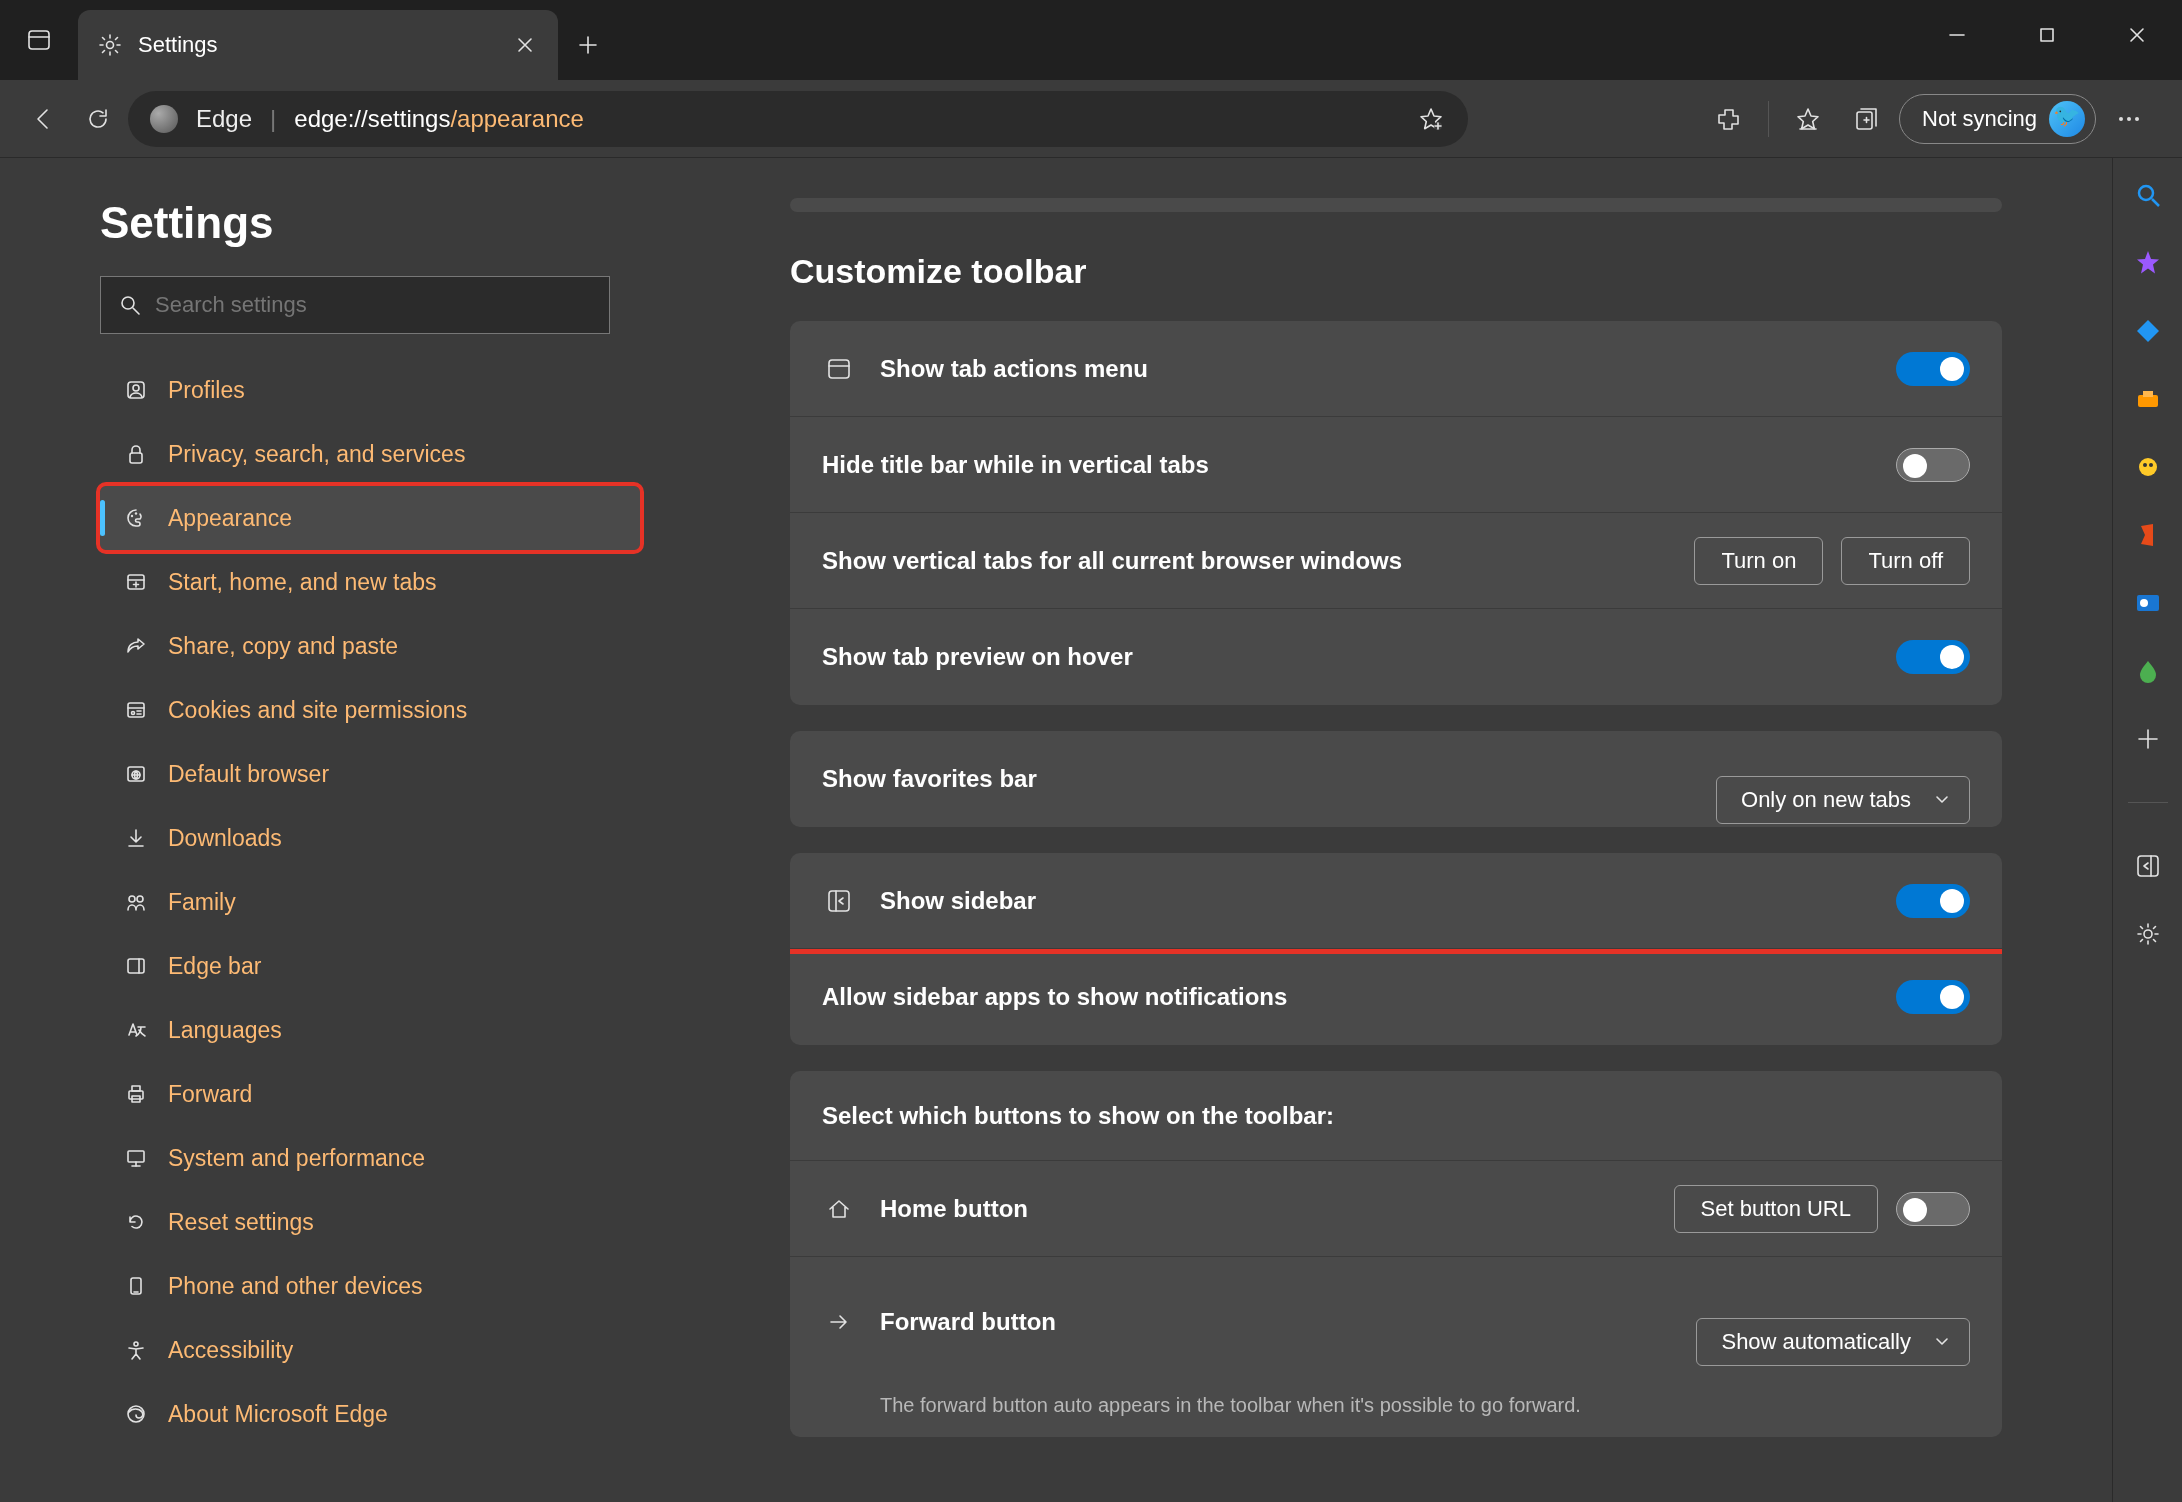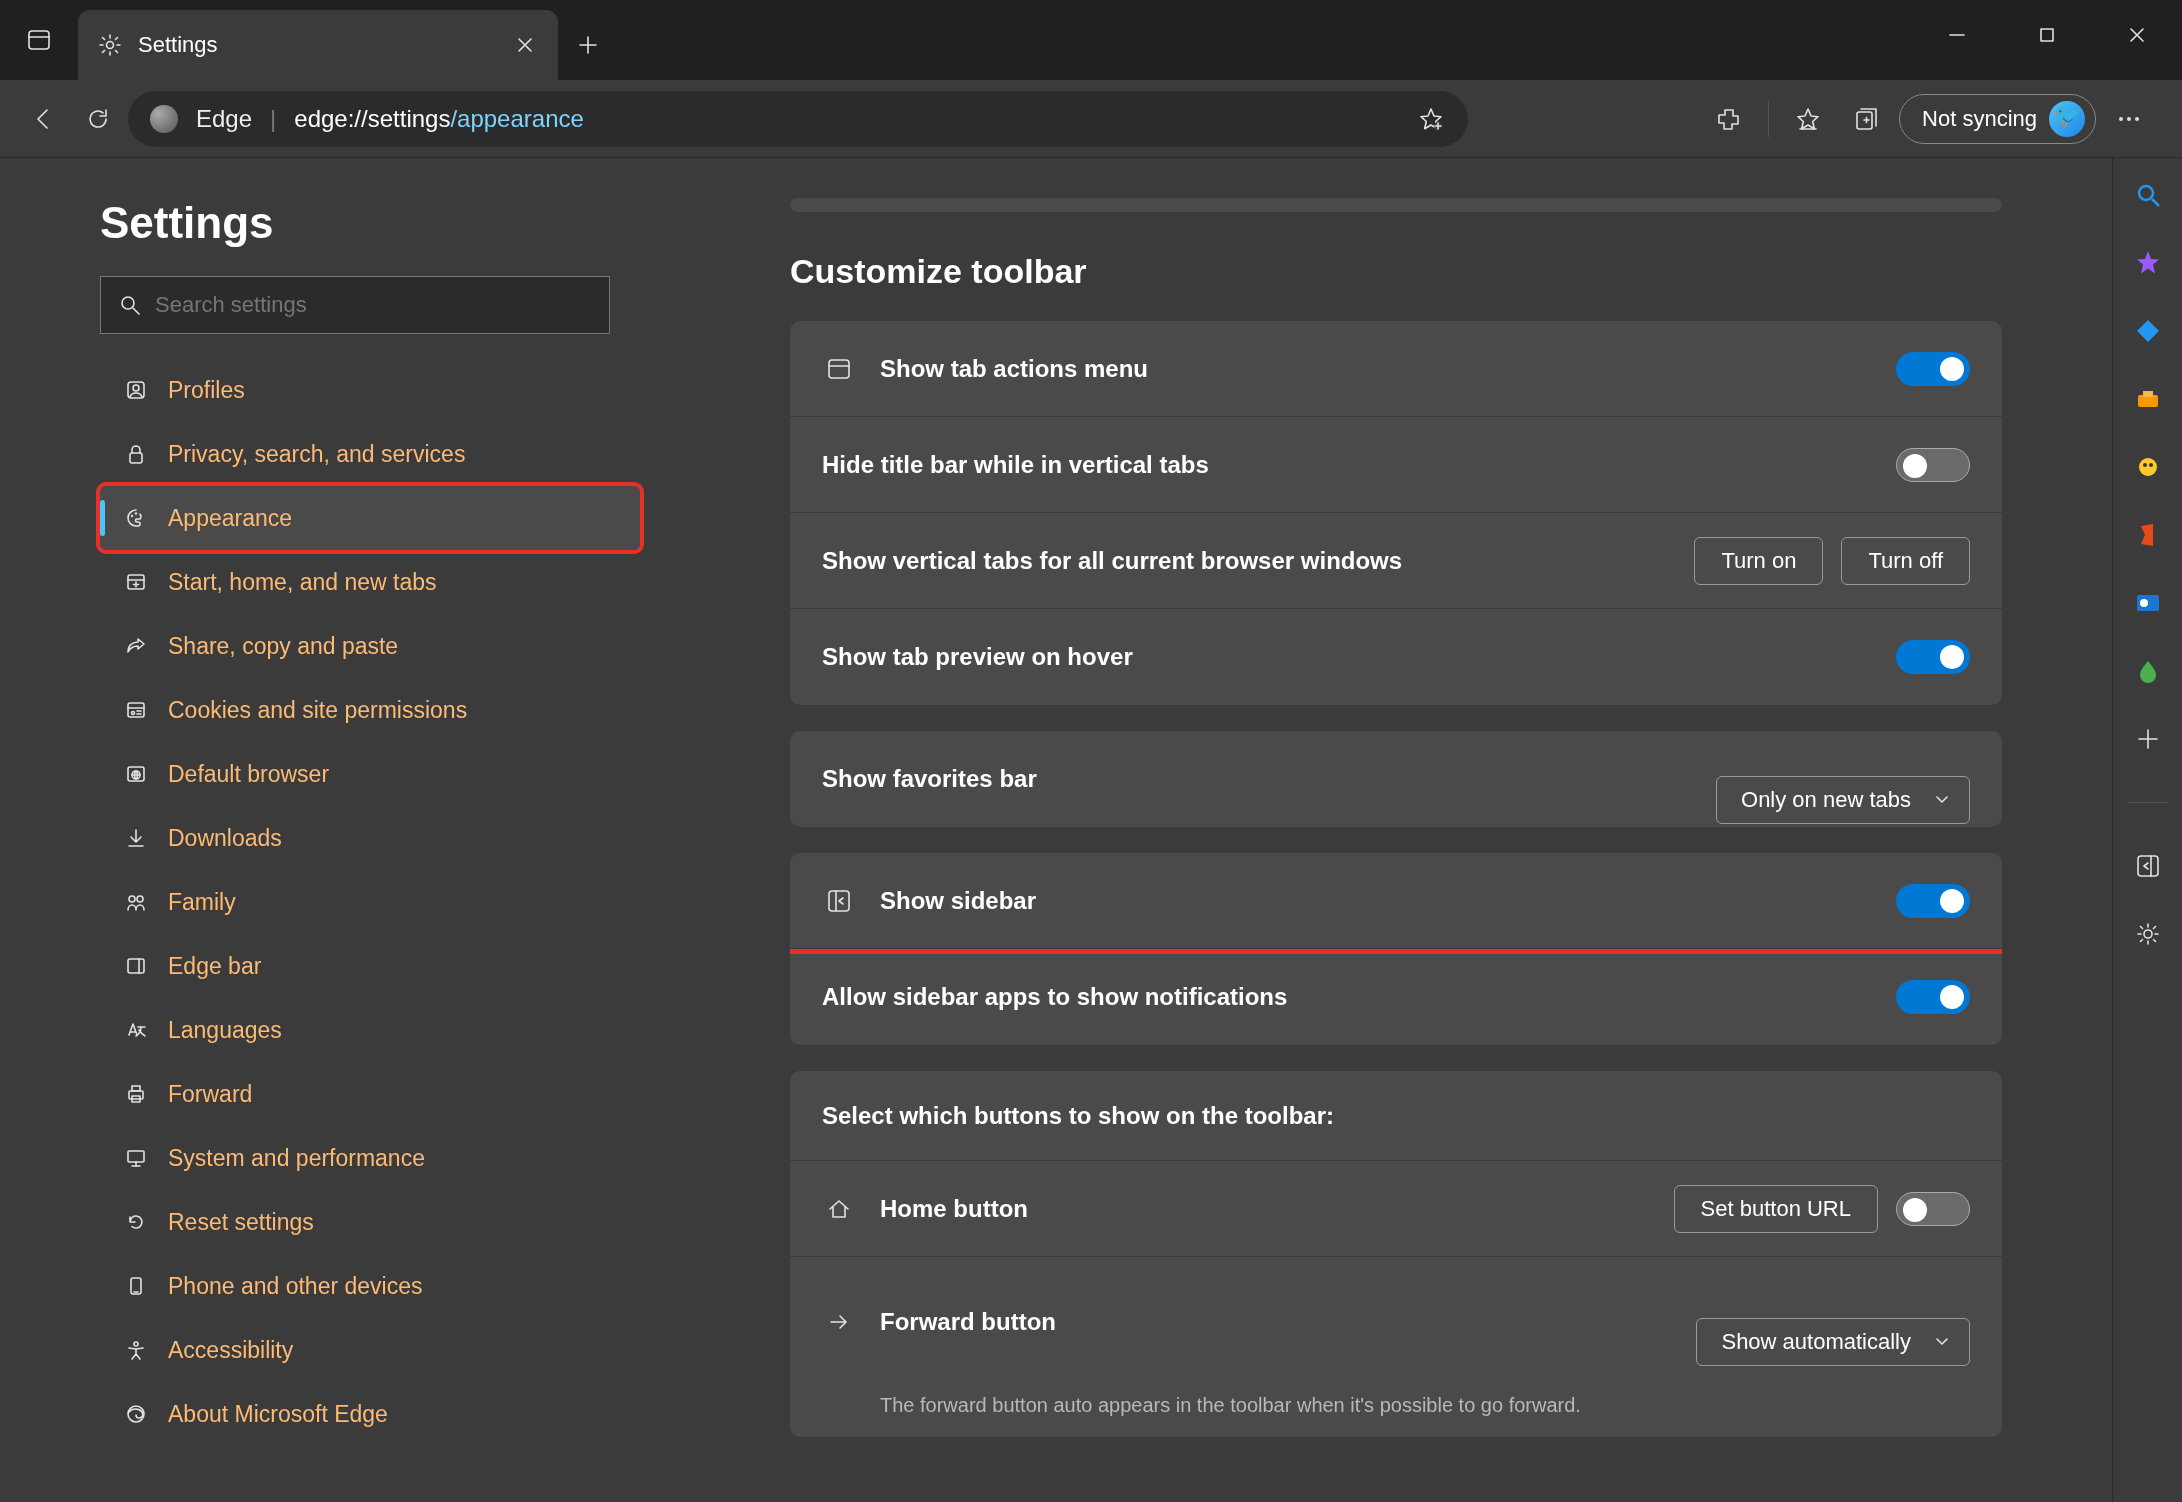--- a/index.html
+++ b/index.html
@@ -69,21 +69,21 @@
   border-radius: 28px;
   display: flex;
   align-items: center;
   padding: 0 22px;
   gap: 18px;
 }
 .edge-logo { width:28px; height:28px; border-radius:50%; background: radial-gradient(circle at 30% 30%, #aaa, #555); }
 .edge-label { font-size: 24px; color: #eee; }
 .addr-sep { color: #777; font-size:24px; }
 .url-part1 { font-size: 24px; color: #fff; }
-.url-part2 { font-size: 24px; color: #7dd3fc; }
+.url-part2 { font-size: 24px; color: #fdba74; }
 .addr-spacer { flex:1; }
 .addr-star { width:30px; height:30px; display:flex; align-items:center; justify-content:center; }
 .toolbar-right { flex:1; display:flex; align-items:center; justify-content:flex-end; gap:8px; padding-right:10px;}
 .tool-icon-btn { width:50px; height:50px; display:flex; align-items:center; justify-content:center; border-radius:6px;}
 .toolbar-sep { width:1px; height:36px; background:#555; margin:0 6px;}
 .sync-pill {
   border: 1.5px solid #888; border-radius: 30px; height: 50px;
   display:flex; align-items:center; gap:12px; padding: 0 10px 0 22px;
 }
 .sync-label { font-size: 22px; }

